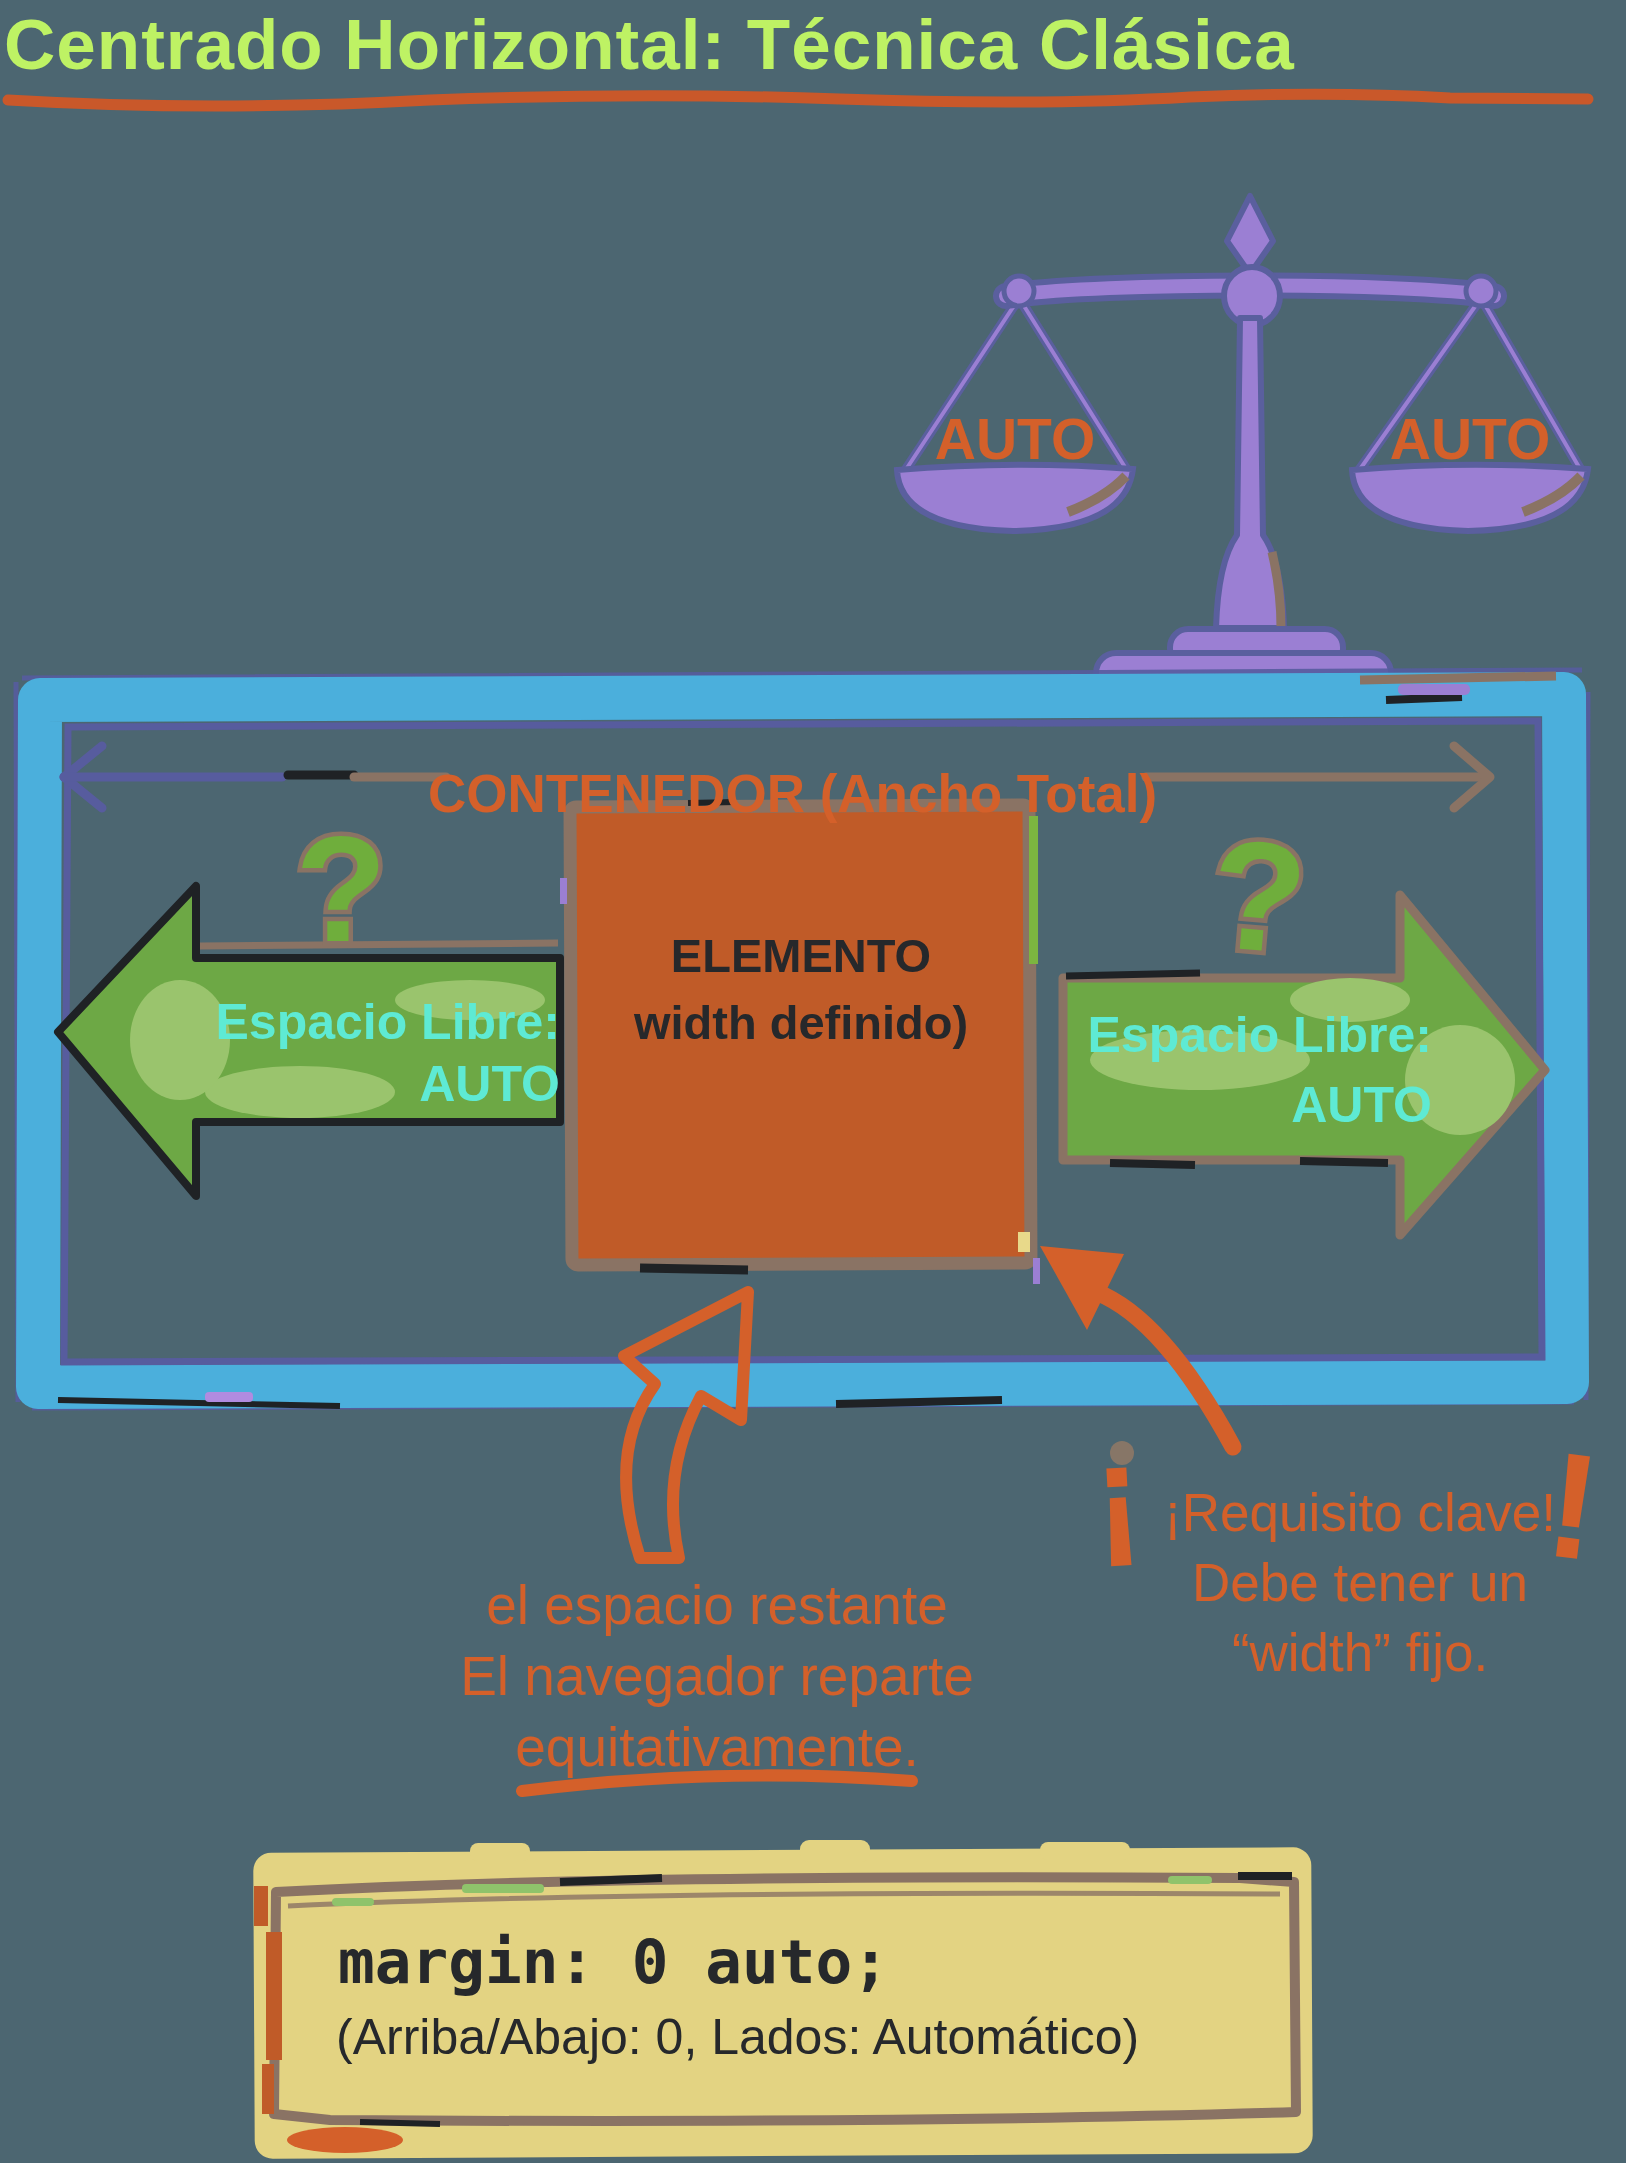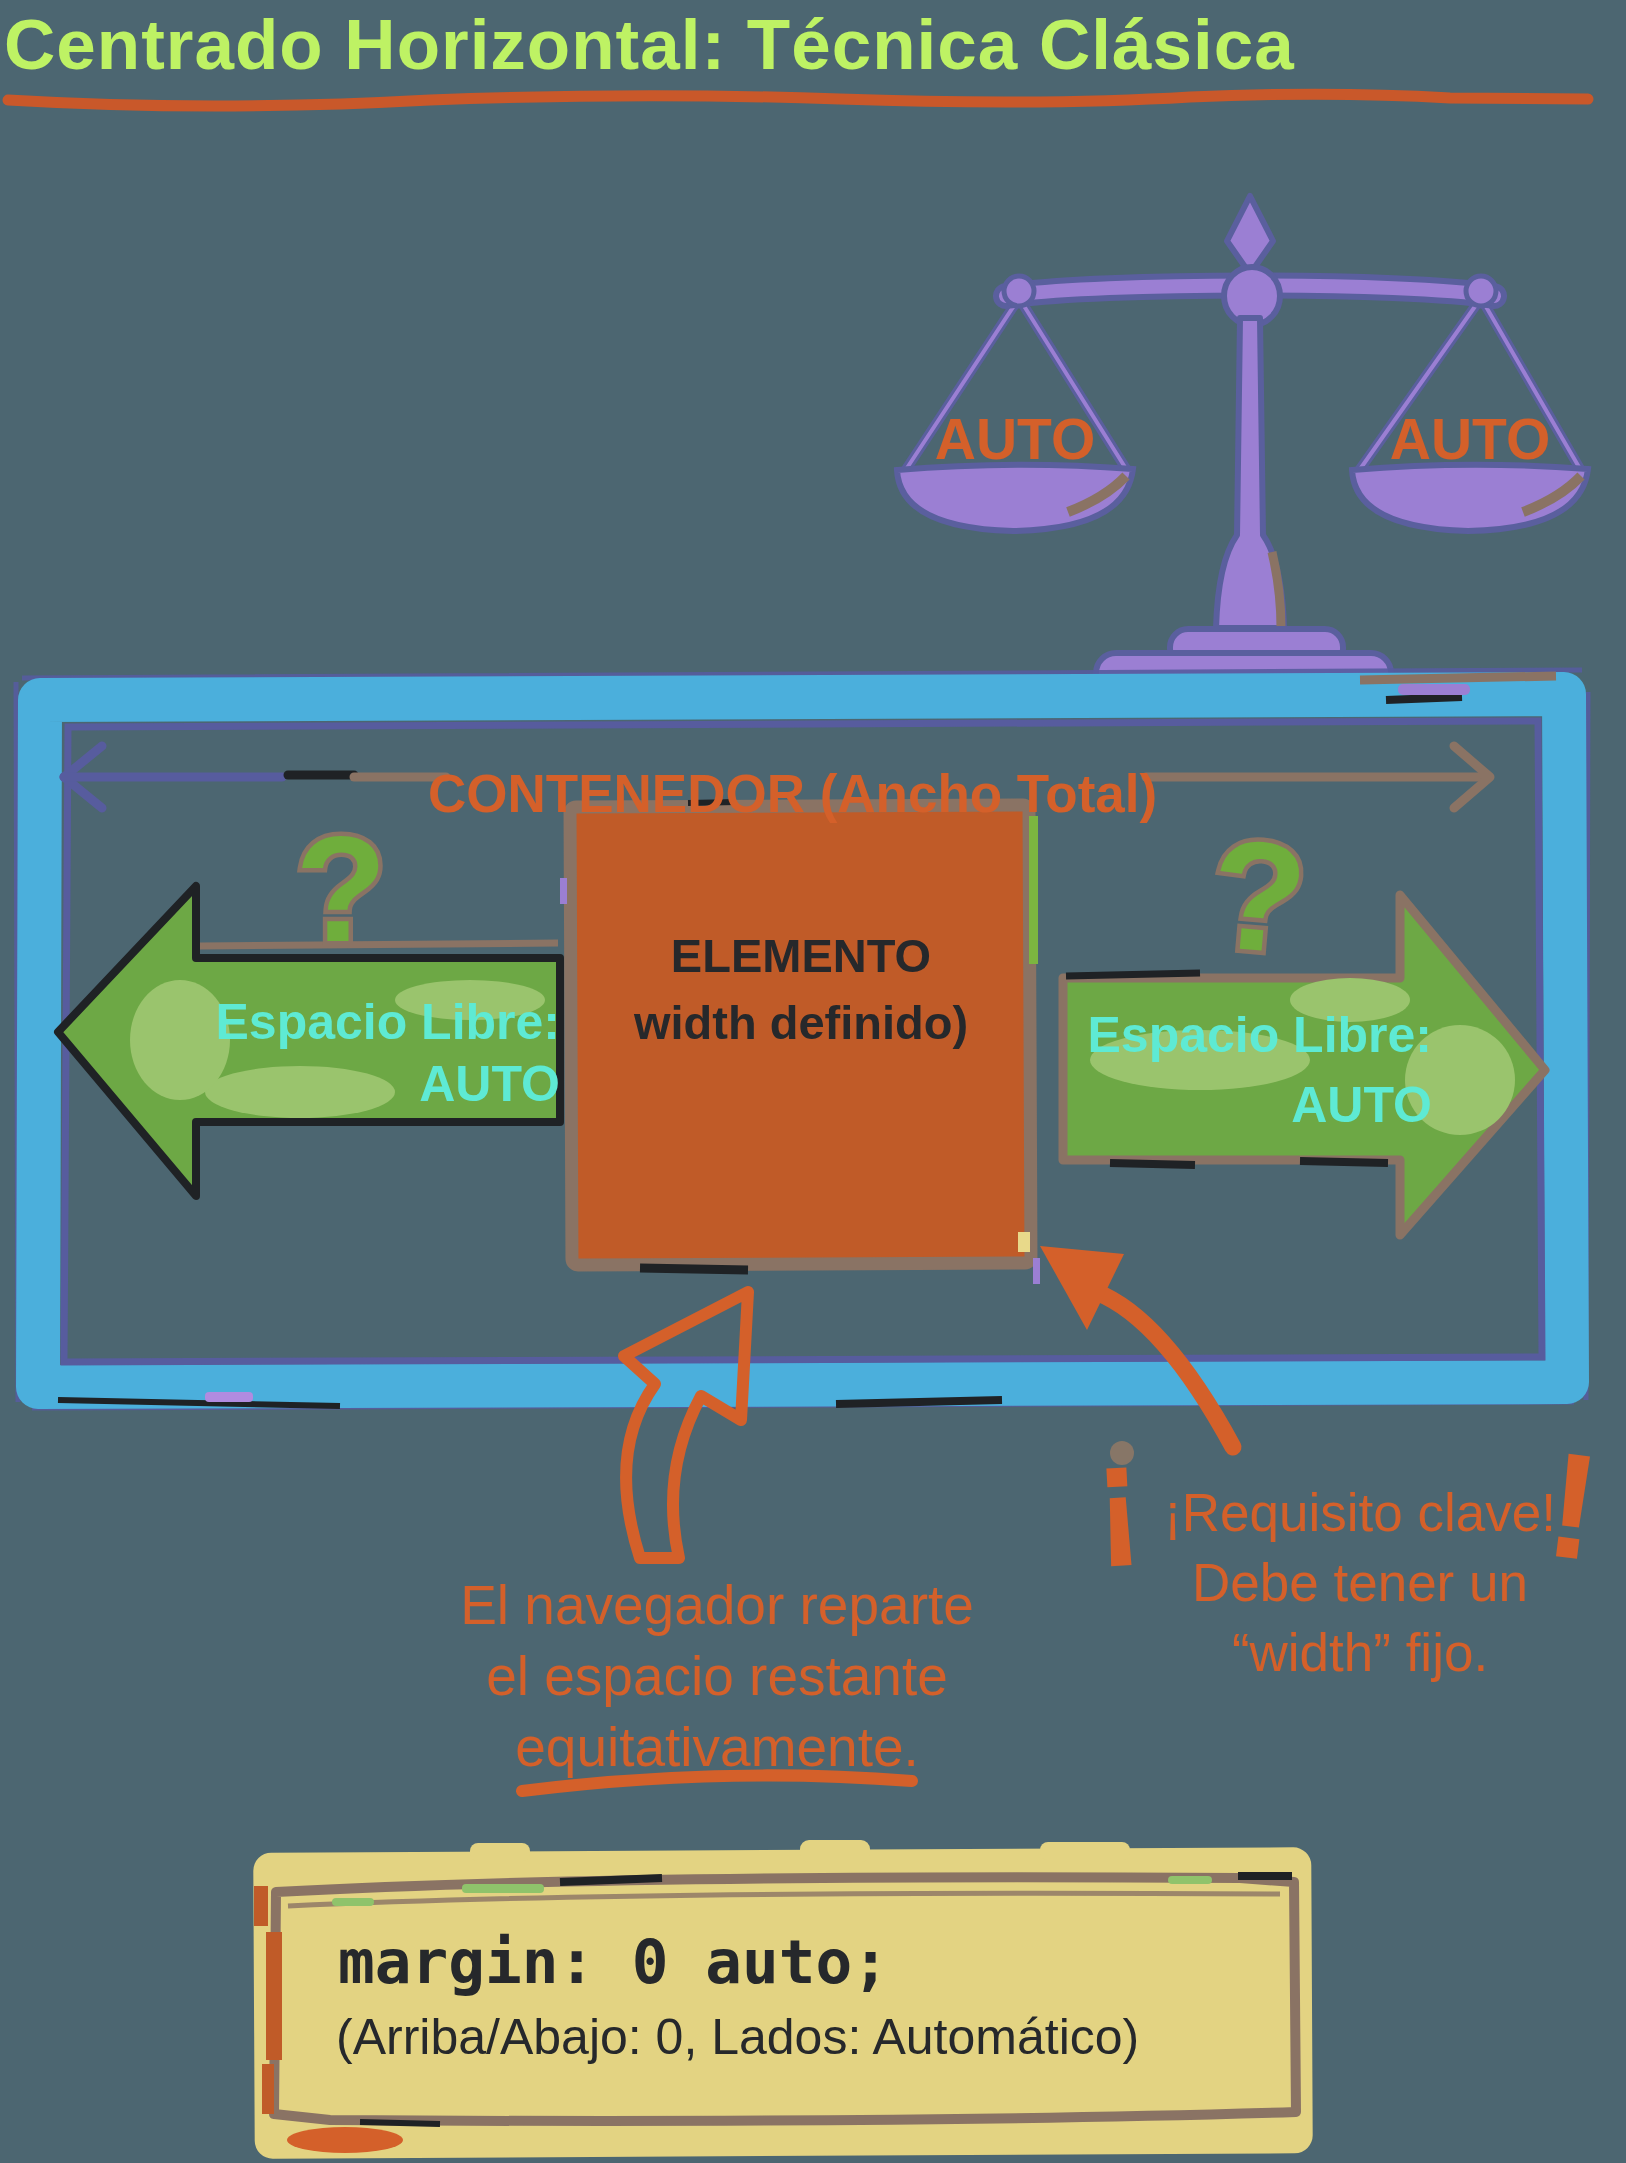--- a/index.html
+++ b/index.html
@@ -178,22 +178,22 @@
   <span>Espacio Libre:</span>
   <span>AUTO</span>
 </div>
 
 <div class="txt arrow-text arrow-text-right">
   <span>Espacio Libre:</span>
   <span>AUTO</span>
 </div>
 
 <div class="txt note note-browser">
+  <span>el espacio restante</span>
   <span>El navegador reparte</span>
-  <span>el espacio restante</span>
   <span>equitativamente.</span>
 </div>
 
 <div class="txt note note-req">
   <span>¡Requisito clave!</span>
   <span>Debe tener un</span>
   <span>“width” fijo.</span>
 </div>
 
 <div class="bang bang-inverted">¡</div>

